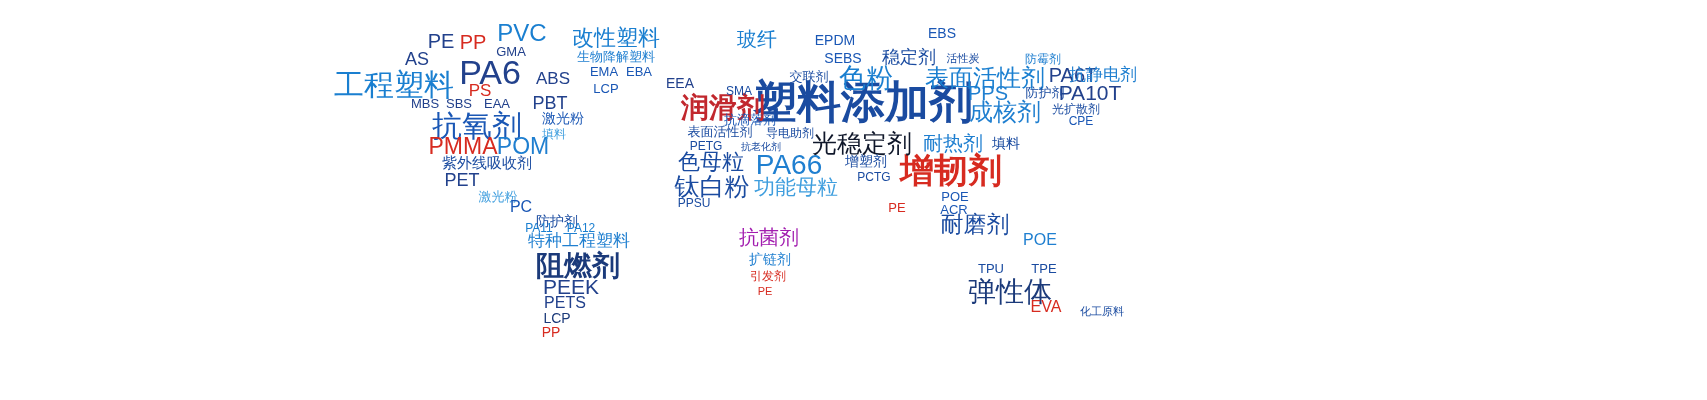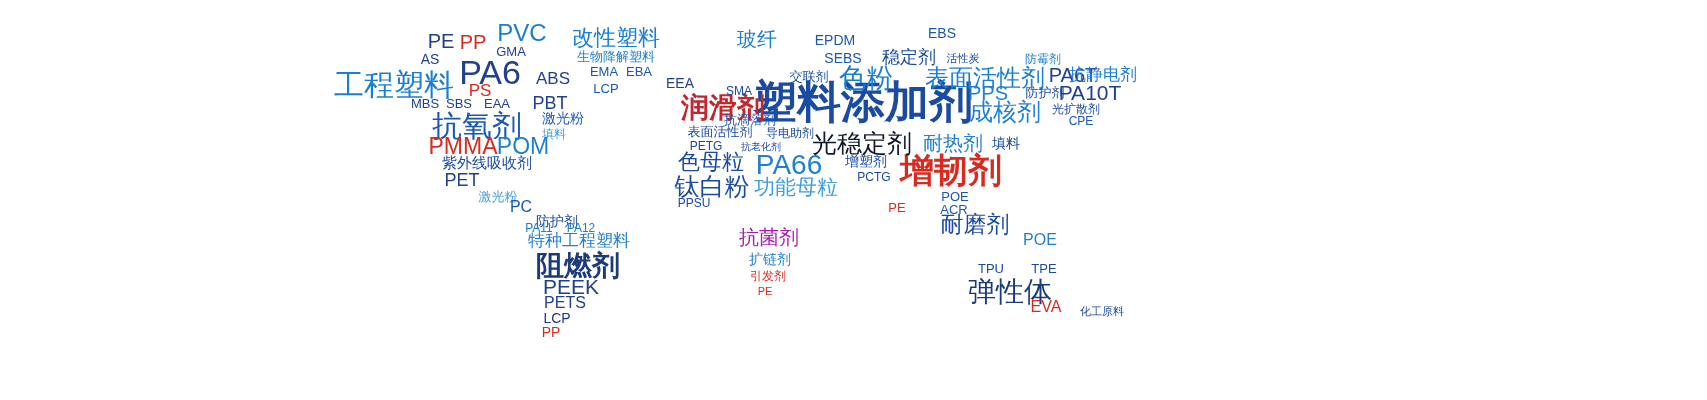--- a/index.html
+++ b/index.html
@@ -70,21 +70,21 @@
     <span class="word han" style="left: 579px; top: 240px; font-size: 17px; color: rgb(31, 127, 208);">特种工程塑料</span>
     <span class="word han" style="left: 757px; top: 39px; font-size: 20px; color: rgb(26, 127, 208);">玻纤</span>
     <span class="word han" style="left: 487px; top: 163px; font-size: 15px; color: rgb(26, 75, 160);">紫外线吸收剂</span>
     <span class="word latin" style="left: 522px; top: 33px; font-size: 24px; color: rgb(26, 127, 208);">PVC</span>
     <span class="word latin" style="left: 462px; top: 180px; font-size: 18px; color: rgb(34, 65, 140);">PET</span>
     <span class="word latin" style="left: 565px; top: 303px; font-size: 16px; color: rgb(34, 65, 140);">PETS</span>
     <span class="word latin" style="left: 550px; top: 103px; font-size: 18px; color: rgb(34, 65, 140);">PBT</span>
     <span class="word latin" style="left: 553px; top: 78px; font-size: 17px; color: rgb(34, 65, 140);">ABS</span>
     <span class="word latin" style="left: 441px; top: 41px; font-size: 20px; color: rgb(34, 65, 140);">PE</span>
     <span class="word latin" style="left: 473px; top: 42px; font-size: 20px; color: rgb(215, 43, 32);">PP</span>
-    <span class="word latin" style="left: 430px; top: 59px; font-size: 14px; color: rgb(34, 65, 140);">AS</span>
+    <span class="word latin" style="left: 417px; top: 59px; font-size: 18px; color: rgb(34, 65, 140);">AS</span>
     <span class="word latin" style="left: 480px; top: 90px; font-size: 17px; color: rgb(215, 43, 32);">PS</span>
     <span class="word latin" style="left: 511px; top: 51px; font-size: 13px; color: rgb(34, 65, 140);">GMA</span>
     <span class="word latin" style="left: 425px; top: 103px; font-size: 13px; color: rgb(34, 65, 140);">MBS</span>
     <span class="word latin" style="left: 459px; top: 103px; font-size: 13px; color: rgb(34, 65, 140);">SBS</span>
     <span class="word latin" style="left: 497px; top: 103px; font-size: 13px; color: rgb(34, 65, 140);">EAA</span>
     <span class="word latin" style="left: 680px; top: 83px; font-size: 14px; color: rgb(34, 65, 140);">EEA</span>
     <span class="word latin" style="left: 604px; top: 71px; font-size: 13px; color: rgb(26, 87, 181);">EMA</span>
     <span class="word latin" style="left: 639px; top: 71px; font-size: 13px; color: rgb(26, 87, 181);">EBA</span>
     <span class="word latin" style="left: 606px; top: 88px; font-size: 13px; color: rgb(26, 87, 181);">LCP</span>
     <span class="word han" style="left: 616px; top: 56px; font-size: 13px; color: rgb(31, 127, 208);">生物降解塑料</span>

